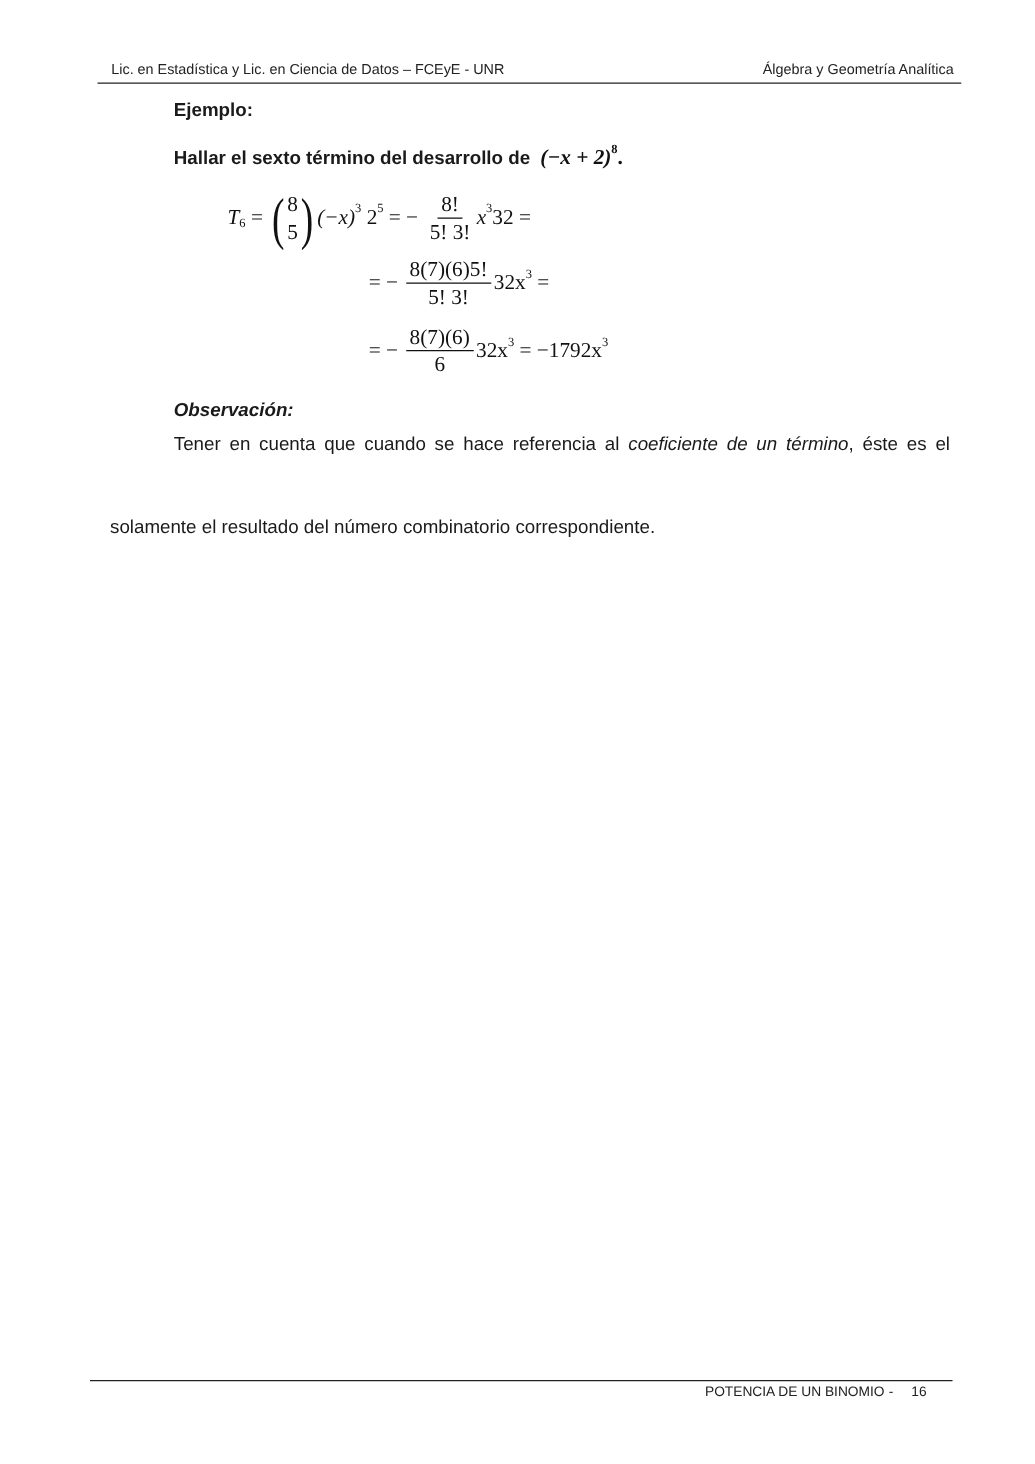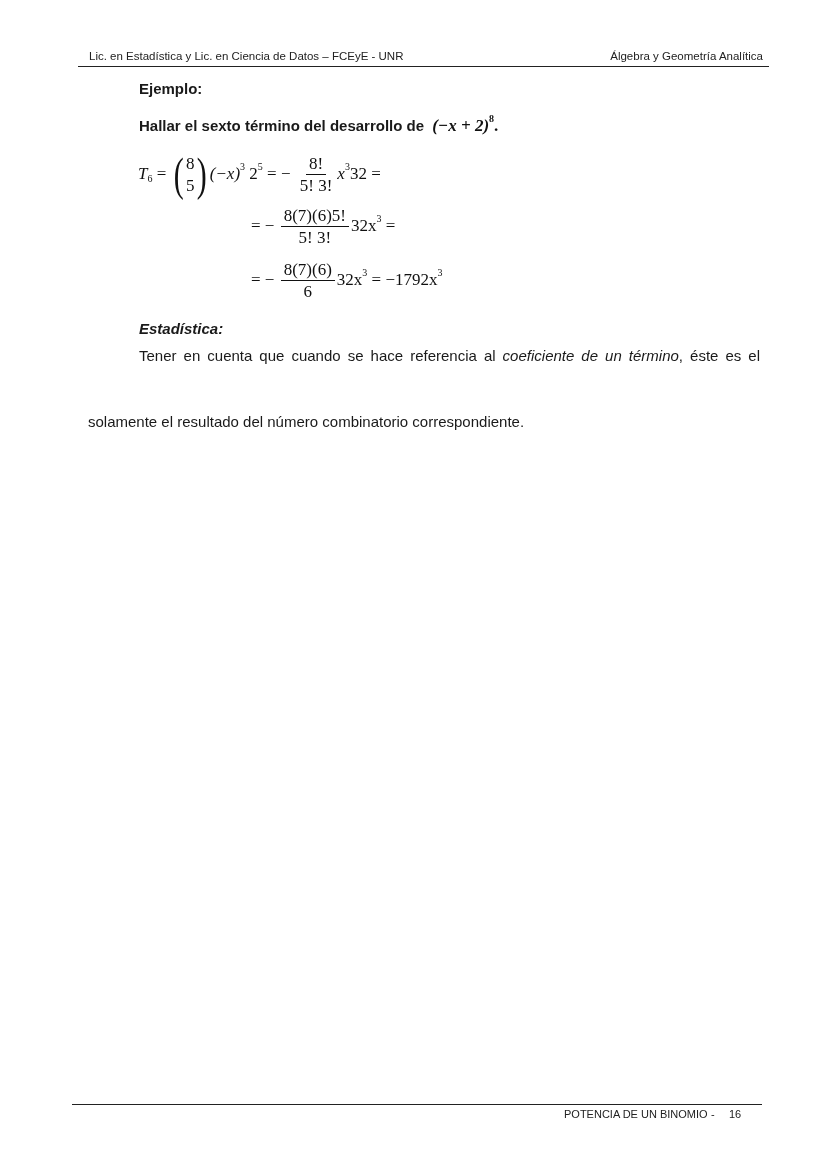--- a/index.html
+++ b/index.html
@@ -2,21 +2,21 @@
 <html><head>
 <meta charset="utf-8">
 <style>
   html, body { margin: 0; padding: 0; background: #ffffff; }
   body { width: 828px; height: 1171px; position: relative; overflow: hidden;
          font-family: "Liberation Sans", "DejaVu Sans", sans-serif; color: #1a1a1a; }
   .abs { position: absolute; padding-left: 10px; }
   .hdr { top: 50px; font-size: 11.5px; color: #222; white-space: nowrap; }
   .hdr-rule { left: 78px; top: 66px; width: 681px; height: 0; border-top: 1.6px solid #222; }
   .body-text { font-size: 15px; white-space: nowrap; font-weight: bold; }
-  .math { font-family: "Liberation Serif", "DejaVu Serif", serif; font-size: 17px; color: #111; white-space: nowrap; }
+  .math { font-family: "Liberation Serif", "DejaVu Serif", serif; font-size: 17px; color: #111; white-space: nowrap; margin-left: 44px; }
   .it { font-style: italic; }
   .frac { display: inline-flex; flex-direction: column; align-items: center; vertical-align: middle; margin: 0 2px; }
   .frac .num { padding: 0 3px; border-bottom: 1px solid #111; line-height: 20px; }
   .frac .den { padding: 0 3px; line-height: 22px; }
   .binom { display: inline-flex; align-items: center; vertical-align: middle; }
   .binom .paren { font-size: 46px; line-height: 46px; transform: scaleX(0.65); display: inline-block; font-weight: 300; }
   .binom .stack { display: inline-flex; flex-direction: column; align-items: center; line-height: 22px; }
   sup { font-size: 10px; vertical-align: 9px; line-height: 0; }
   sub { font-size: 10px; vertical-align: -3px; line-height: 0; }
   .para { left: 78px; width: 672px; font-size: 15px; line-height: 31px; text-align: justify; }
@@ -67,21 +67,21 @@
 </div>
 
 <div class="abs math" style="left:241px; top:260px;">
   <span>= −</span>
   <span class="frac">
     <span class="num">8(7)(6)</span>
     <span class="den">6</span>
   </span><span>32x</span><sup>3</sup><span> = −1792x</span><sup>3</sup>
 </div>
 
-<div class="abs body-text it" style="left:129px; top:320px;">Estadística:</div>
+<div class="abs body-text it" style="left:129px; top:320px;">Observación:</div>
 
 <div class="abs para" style="top:340px;">
   <div class="indent justify-line"><span>Tener en cuenta que cuando se hace referencia al </span><span class="it">coeficiente de un término</span><span>, éste es el</span></div>
 </div>
 
 <div class="abs para" style="top:406px;">
   <div>solamente el resultado del número combinatorio correspondiente.</div>
 </div>
 
 <div class="abs ftr-rule"></div>

